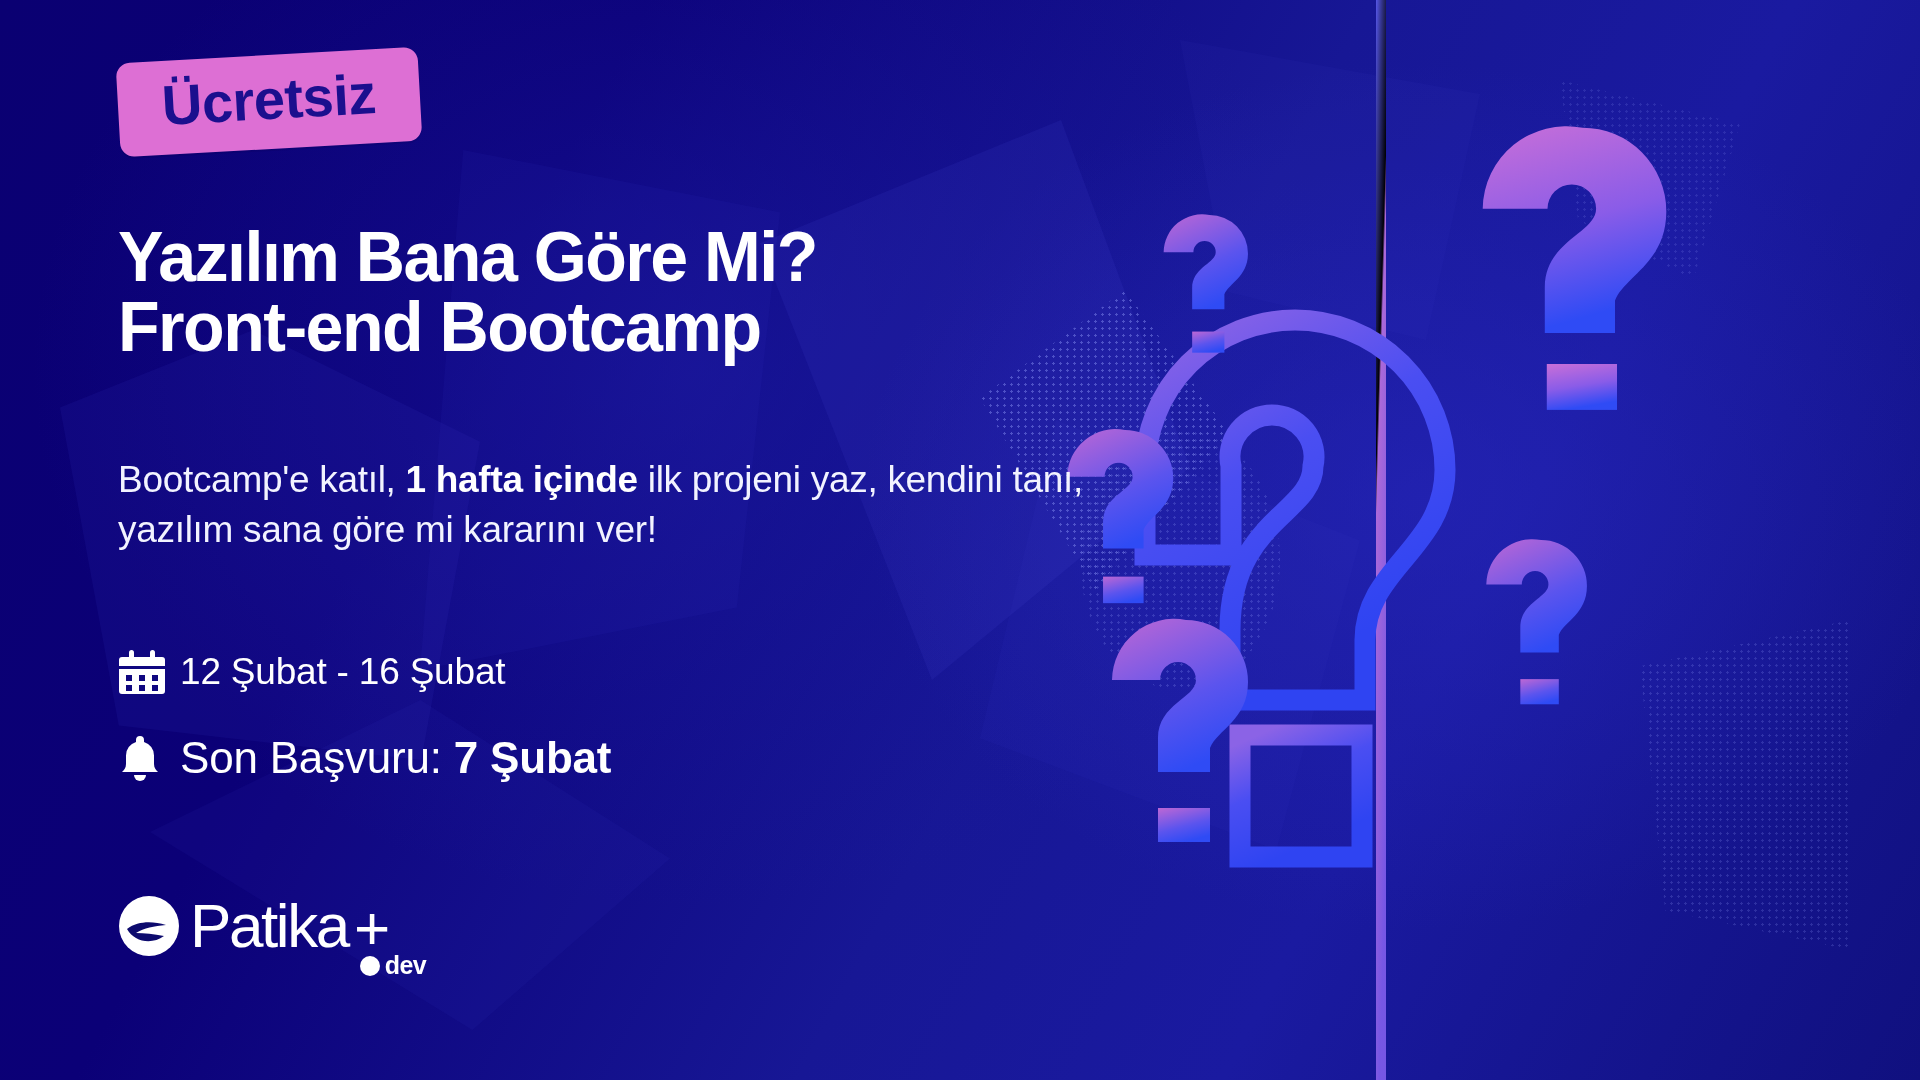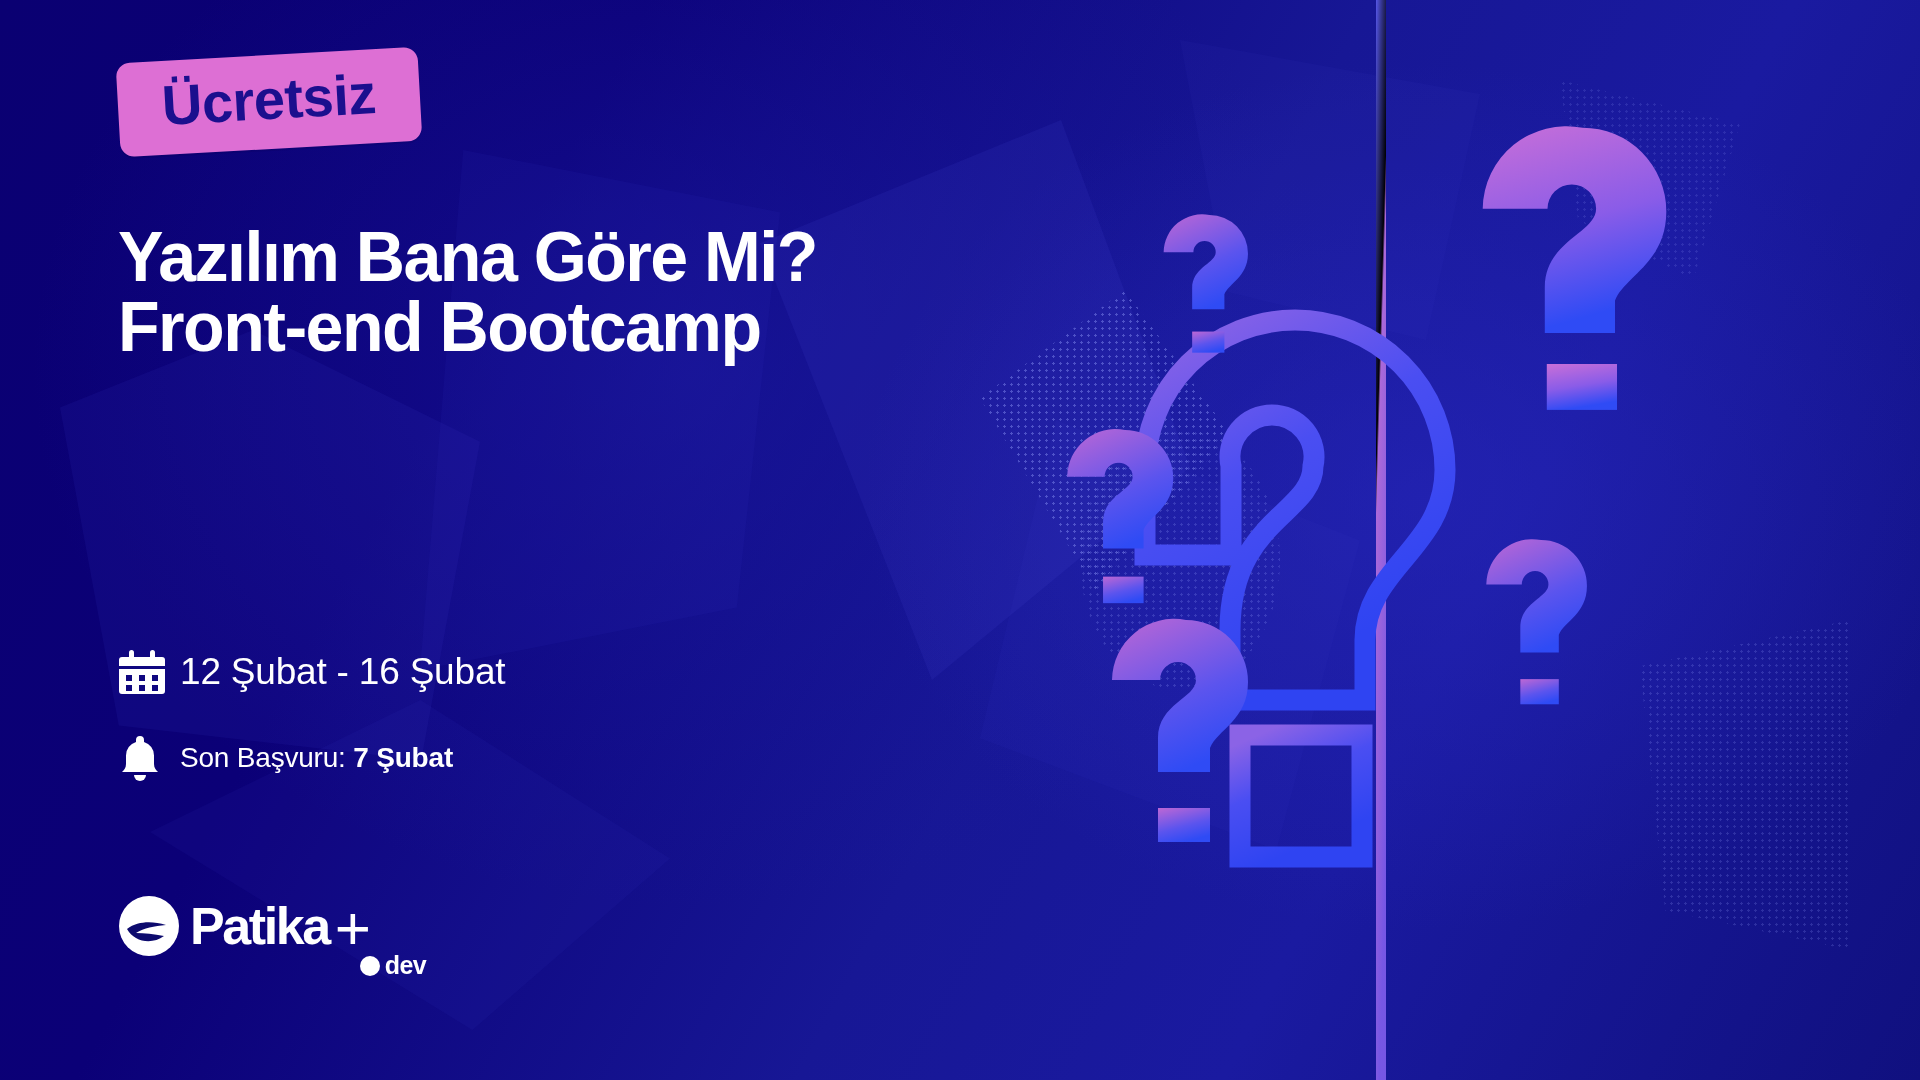--- a/index.html
+++ b/index.html
@@ -68,29 +68,29 @@
   .lede{
     position:absolute; left:0; top:455px; width:1020px;
     color:#f2f3ff;
     font-size:37px; line-height:1.36; letter-spacing:-.3px;
   }
   .lede b{ font-weight:bold; color:#ffffff; }
 
   .infolist{ position:absolute; left:0; top:640px; }
   .inforow{ display:flex; align-items:center; height:64px; margin-bottom:22px; }
   .inforow .ico{ width:62px; display:flex; justify-content:flex-start; align-items:center; }
-  .inforow .txt{ color:#ffffff; font-size:28px; letter-spacing:-.2px; }
+  .inforow .txt{ color:#ffffff; font-size:44px; letter-spacing:-.2px; }
   .inforow .txt b{ font-weight:bold; }
   .row-date .txt{ font-weight:normal; font-size:37px; }
 
   
   .logo{ position:absolute; left:0; top:895px; width:360px; }
   .logo-main{ display:flex; align-items:center; }
   .logo-mark{ width:62px; height:62px; margin-right:10px; flex:0 0 auto; }
-  .logo-word{ color:#fff; font-size:52px; font-weight:bold; letter-spacing:-2.4px; line-height:1; }
+  .logo-word{ color:#fff; font-size:62px; font-weight:normal; letter-spacing:-2.4px; line-height:1; }
   .logo-plus{ color:#fff; font-size:62px; font-weight:300; line-height:1; margin-left:6px; position:relative; top:2px;}
   .logo-sub{ display:flex; align-items:center; justify-content:flex-end; margin-top:-6px; padding-right:52px;}
   .logo-dot{ width:20px; height:20px; border-radius:50%; background:#fff; margin-right:5px; }
   .logo-dev{ color:#fff; font-size:25px; font-weight:bold; letter-spacing:-.6px; }
 
   
   .qzone{ position:absolute; right:0; top:0; width:880px; height:100%; }
   .qzone svg{ position:absolute; inset:0; }
 </style>
 </head>
@@ -192,20 +192,23 @@
 
     <div class="badge">
       <span>Ücretsiz</span>
     </div>
 
     <div class="headline">
       <span class="l1">Yazılım Bana Göre Mi?</span>
       <span class="l2">Front-end Bootcamp</span>
     </div>
 
+    <div class="lede">
+      <span>Bootcamp'e katıl, </span><b>1 hafta içinde</b><span> ilk projeni yaz, kendini tanı, yazılım sana göre mi kararını ver!</span>
+    </div>
 
     <div class="infolist">
 
       <div class="inforow row-date">
         <span class="ico">
           <svg width="48" height="48" viewBox="0 0 48 48" xmlns="http://www.w3.org/2000/svg" fill="#ffffff">
             <rect x="11" y="2" width="5" height="9" rx="2.5"></rect>
             <rect x="32" y="2" width="5" height="9" rx="2.5"></rect>
             <path d="M4 9 h40 a3 3 0 0 1 3 3 v6 H1 v-6 a3 3 0 0 1 3 -3 Z"></path>
             <path d="M1 21 h46 v22 a3 3 0 0 1 -3 3 H4 a3 3 0 0 1 -3 -3 Z M8 27h6v6H8z M21 27h6v6h-6z M34 27h6v6h-6z M8 37h6v6H8z M21 37h6v6h-6z M34 37h6v6h-6z" fill-rule="evenodd"></path>

